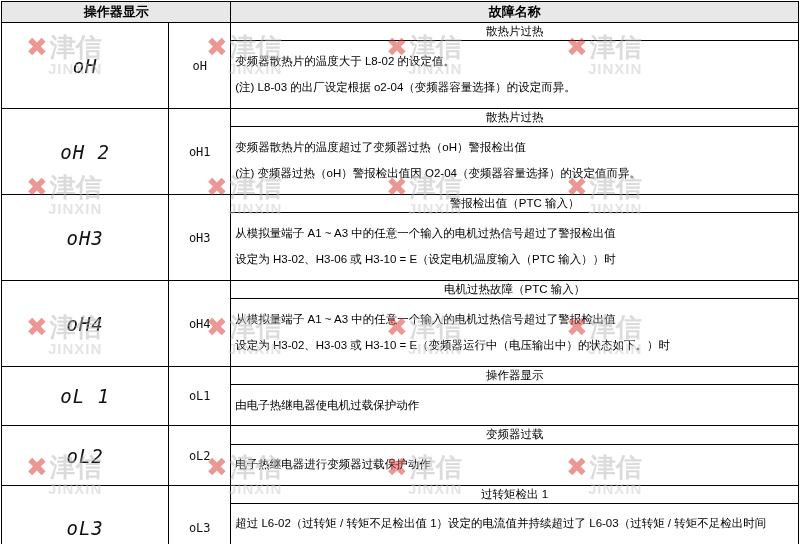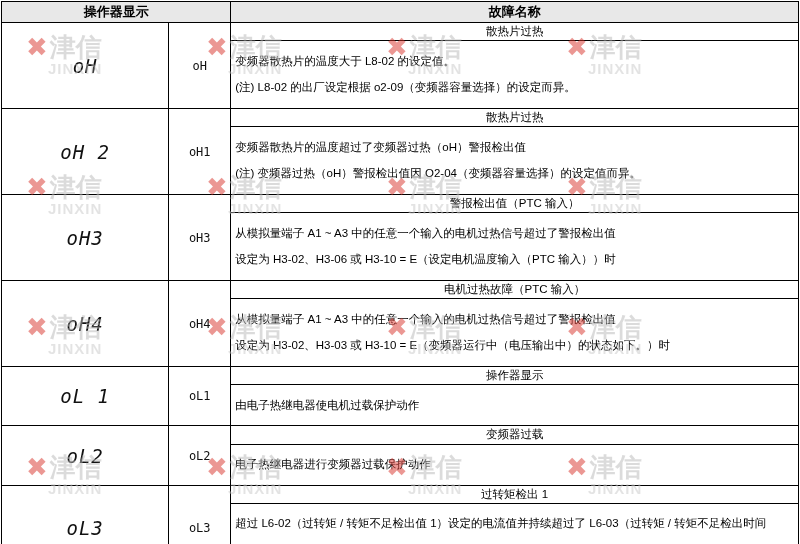--- a/index.html
+++ b/index.html
@@ -163,21 +163,21 @@
     </tr>
   </thead>
   <tbody id="tbody">
       <tr>
         <td class="disp">oH</td>
         <td class="code">oH</td>
         <td class="name">
           <span class="nm-title">散热片过热</span>
           <span class="nm-body">
             <p>变频器散热片的温度大于 L8-02 的设定值。</p>
-            <p>(注) L8-02 的出厂设定根据 o2-09（变频器容量选择）的设定而异。</p>
+            <p>(注) L8-03 的出厂设定根据 o2-04（变频器容量选择）的设定而异。</p>
           </span>
         </td>
       </tr>
       <tr>
         <td class="disp">oH 2</td>
         <td class="code">oH1</td>
         <td class="name">
           <span class="nm-title">散热片过热</span>
           <span class="nm-body">
             <p>变频器散热片的温度超过了变频器过热（oH）警报检出值</p>

